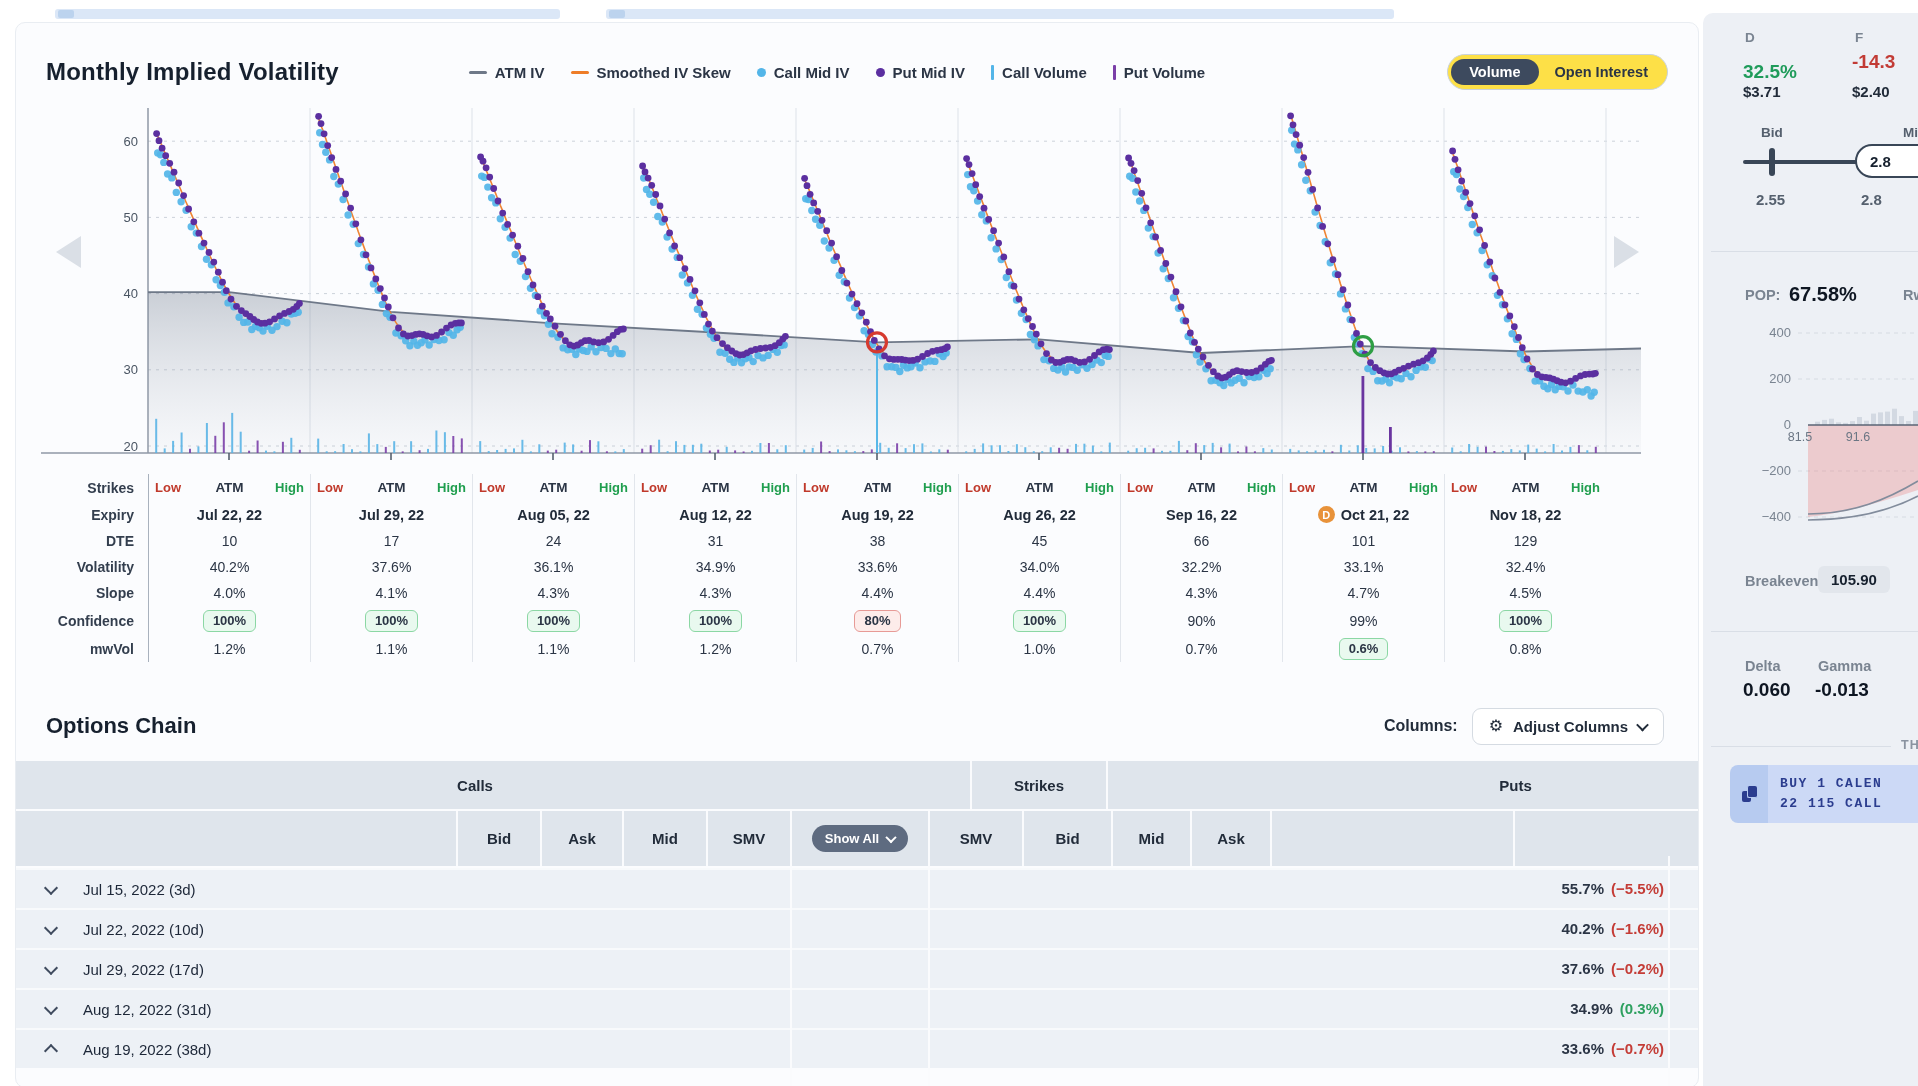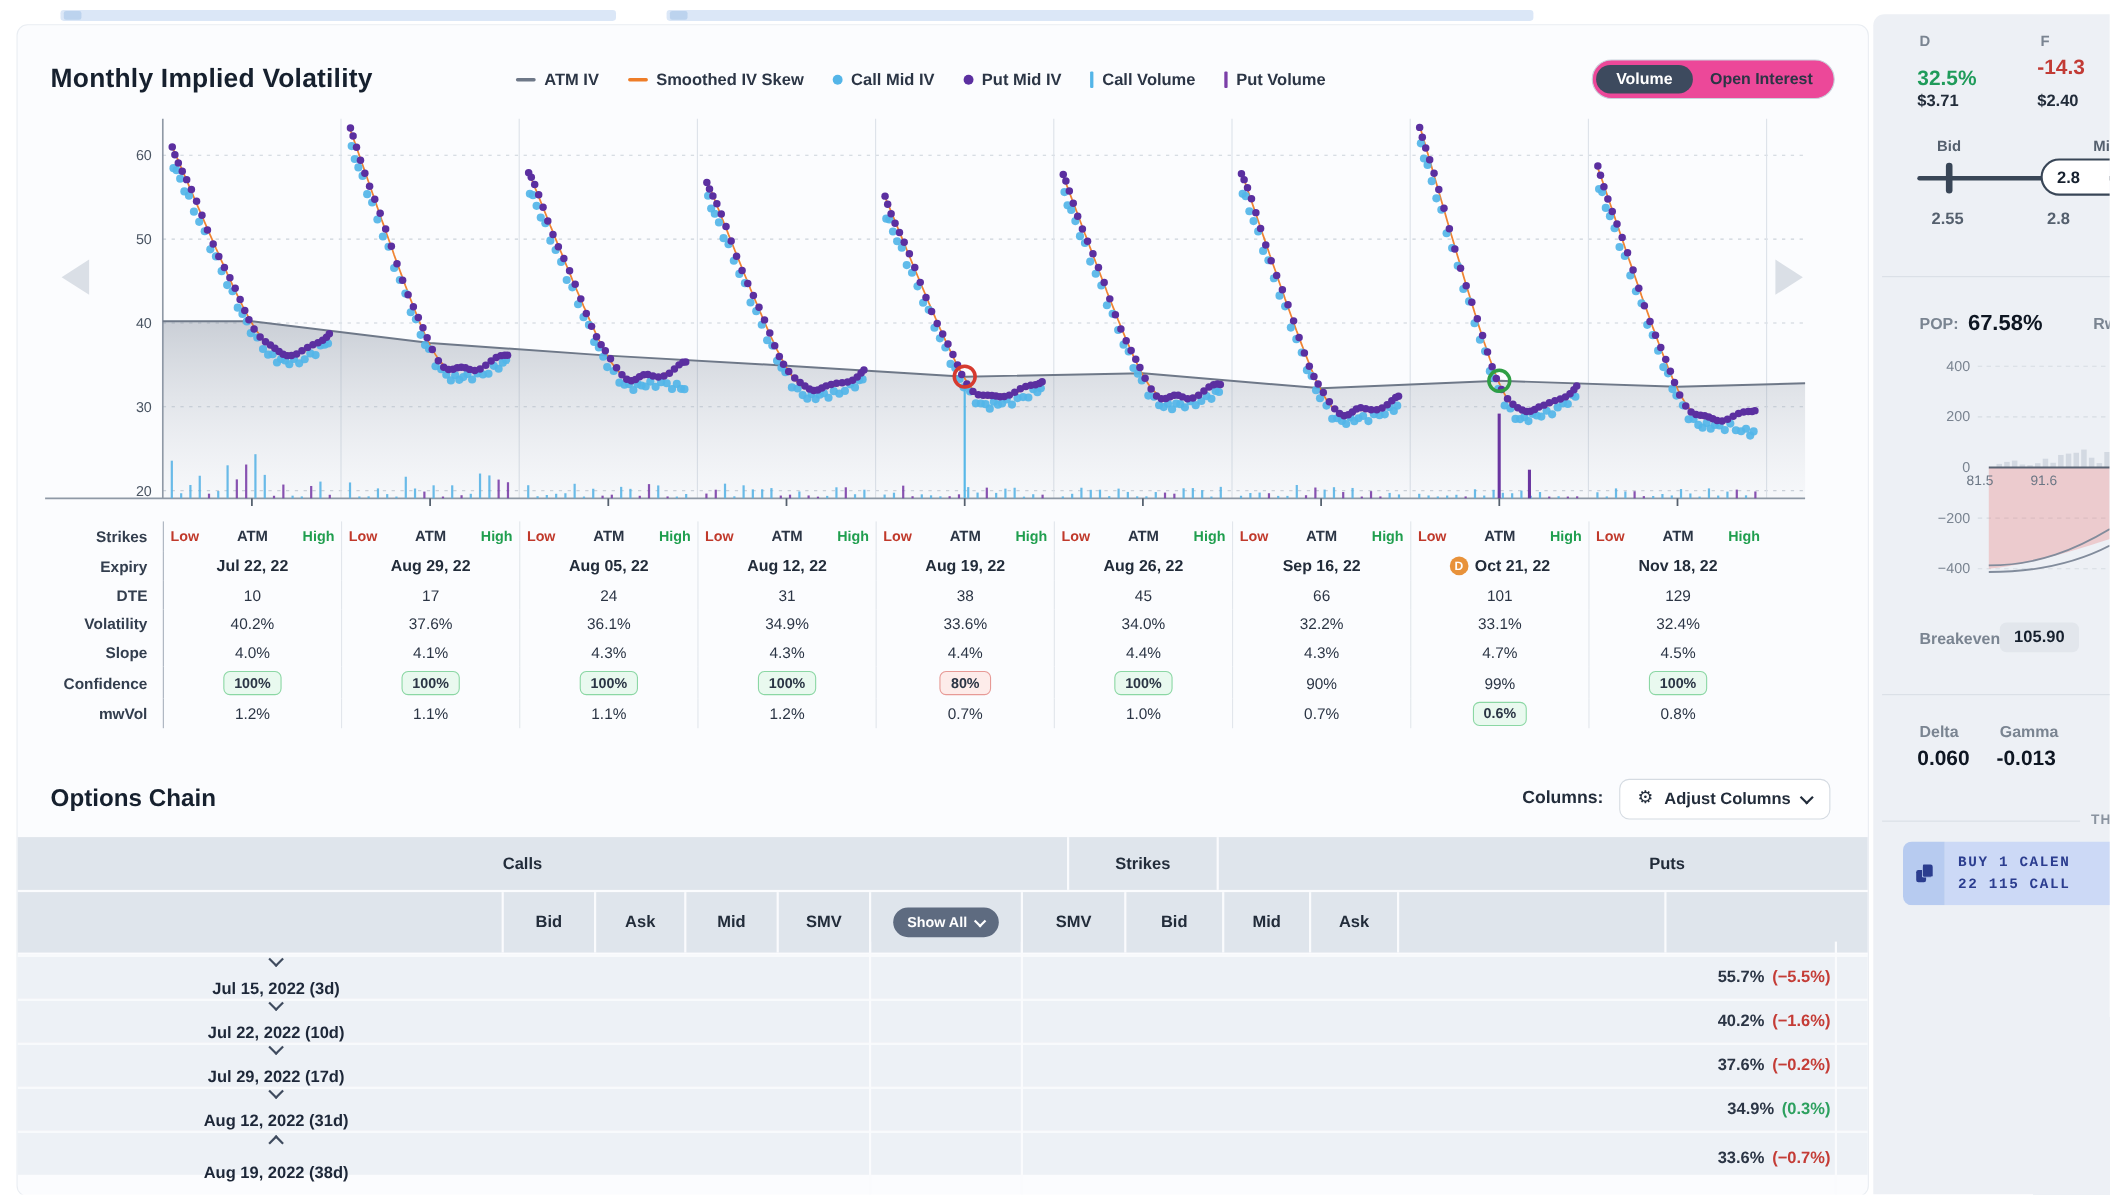--- a/index.html
+++ b/index.html
@@ -13,21 +13,21 @@
   
   .main-card{position:absolute;left:15px;top:22px;width:1682px;height:1064px;background:#fbfcfe;
     border:1px solid #e9edf2;border-radius:10px;overflow:hidden;}
   .chart-header{position:absolute;left:0;top:26px;width:1682px;height:46px;display:flex;align-items:center;padding:0 30px;box-sizing:border-box;}
   .chart-header h1{font-size:24px;font-weight:700;color:#16202e;margin:0;letter-spacing:.2px;}
   .legend{display:flex;align-items:center;gap:26px;margin-left:130px;flex:1;}
   .lg-item{display:flex;align-items:center;gap:8px;font-size:15px;font-weight:600;color:#2b3545;white-space:nowrap;}
   .mk-line{display:inline-block;width:18px;height:3px;border-radius:2px;}
   .mk-dot{display:inline-block;width:9px;height:9px;border-radius:50%;}
   .mk-bar{display:inline-block;width:3px;height:15px;border-radius:1px;}
-  .toggle{display:flex;align-items:center;background:#ec4899;border:1px solid #c9d2dc;border-radius:20px;padding:3px;height:36px;box-sizing:border-box;}
+  .toggle{display:flex;align-items:center;background:#fde047;border:1px solid #c9d2dc;border-radius:20px;padding:3px;height:36px;box-sizing:border-box;}
   .toggle .seg{border:none;background:transparent;font-family:inherit;font-size:14.5px;font-weight:700;color:#2b3545;
     padding:6px 16px;border-radius:16px;cursor:pointer;line-height:1;}
   .toggle .seg.active{background:#3d4a5e;color:#fff;padding:6px 18px;}
   .chart-area{position:absolute;left:0;top:73px;width:1682px;height:378px;}
   .nav-arrow{position:absolute;width:0;height:0;cursor:pointer;}
   .nav-arrow.left{left:40px;top:140px;border-right:25px solid #dadfe6;border-top:16px solid transparent;border-bottom:16px solid transparent;}
   .nav-arrow.right{left:1598px;top:140px;border-left:25px solid #dadfe6;border-top:16px solid transparent;border-bottom:16px solid transparent;}
   
   #expiry-table{position:absolute;left:0;top:451px;width:1682px;}
   .erow{display:grid;grid-template-columns:132px repeat(9,162px);align-items:center;}
@@ -62,21 +62,21 @@
   .chain-ghead .gcell{font-size:15px;font-weight:700;color:#222c3a;text-align:center;}
   .g-calls{grid-column:1/6;}.g-strikes{grid-column:6/7;border-left:2px solid #fafbfd;border-right:2px solid #fafbfd;height:100%;display:flex;align-items:center;justify-content:center;}
   .g-puts{grid-column:7/14;}
   .chain-shead{height:55px;background:#dfe5ec;margin-top:2px;margin-bottom:2px;}
   .chain-shead .scell{font-size:15px;font-weight:700;color:#222c3a;text-align:center;border-left:2px solid #fafbfd;height:100%;display:flex;align-items:center;justify-content:center;}
   .chain-shead .scell.noline{border-left:none;}
   .showall{display:flex;align-items:center;gap:8px;background:#5e6b80;color:#fff;font-size:13px;font-weight:700;
     border:none;border-radius:15px;padding:6px 13px;cursor:pointer;font-family:inherit;}
   .chain-row{height:38px;background:#edf1f6;border-top:2px solid #f8fafc;cursor:pointer;}
   .chain-row:first-of-type{border-top:none;}
-  .date-cell{display:flex;align-items:center;gap:14px;padding-left:30px;font-size:15px;font-weight:700;color:#1d2738;flex-direction:column;}
+  .date-cell{display:flex;align-items:center;gap:27px;padding-left:30px;font-size:15px;font-weight:400;color:#1d2738;}
   .row-chev{width:8px;height:8px;border-right:2px solid #3f4b5e;border-bottom:2px solid #3f4b5e;transform:rotate(45deg);margin-top:-3px;}
   .row-chev.up{transform:rotate(-135deg);margin-top:4px;}
   .pct-cell{grid-column:12/13;text-align:right;white-space:nowrap;padding-right:4px;}
   .pct-v{font-size:15px;font-weight:700;color:#2b3545;}
   .pct-c{font-size:15px;font-weight:700;margin-left:7px;}
   .pct-c.red{color:#c43c36;}.pct-c.green{color:#2da05f;}
   .chain-vline{position:absolute;width:2px;background:#fafbfd;pointer-events:none;}
   
   .sidebar{position:absolute;left:1703px;top:13px;width:215px;height:1073px;background:#edf0f5;
     border-radius:10px 0 0 0;overflow:hidden;}
@@ -1019,21 +1019,21 @@
           <span class="s-atm">ATM</span>
           <span class="s-high">High</span>
         </div>
       </div>
       <div class="erow r-expiry">
         <div class="lbl">Expiry</div>
         <div class="ec spine">
           <span>Jul 22, 22</span>
         </div>
         <div class="ec">
-          <span>Aug 29, 22</span>
+          <span>Jul 29, 22</span>
         </div>
         <div class="ec">
           <span>Aug 05, 22</span>
         </div>
         <div class="ec">
           <span>Aug 12, 22</span>
         </div>
         <div class="ec">
           <span>Aug 19, 22</span>
         </div>

